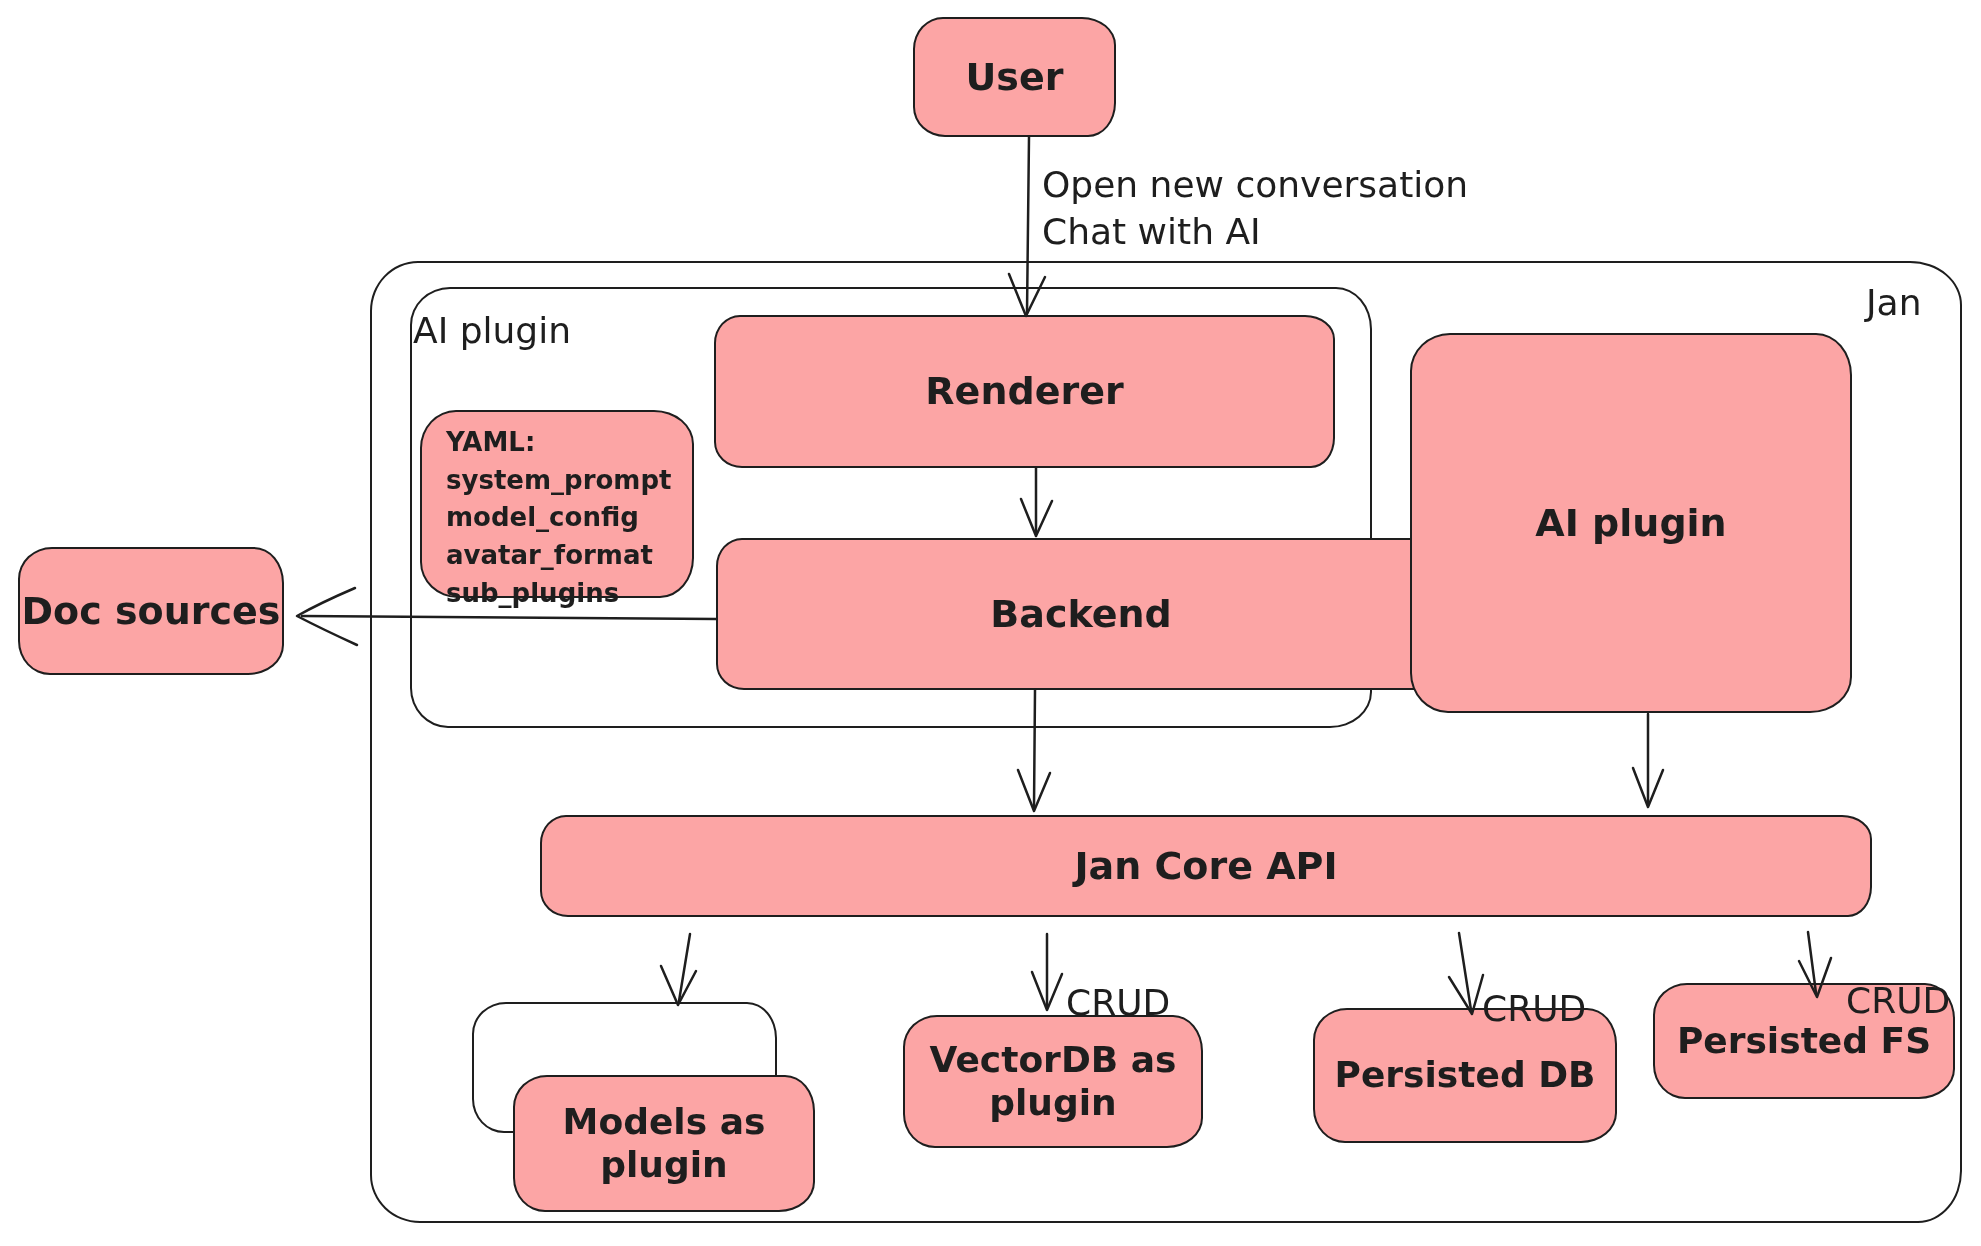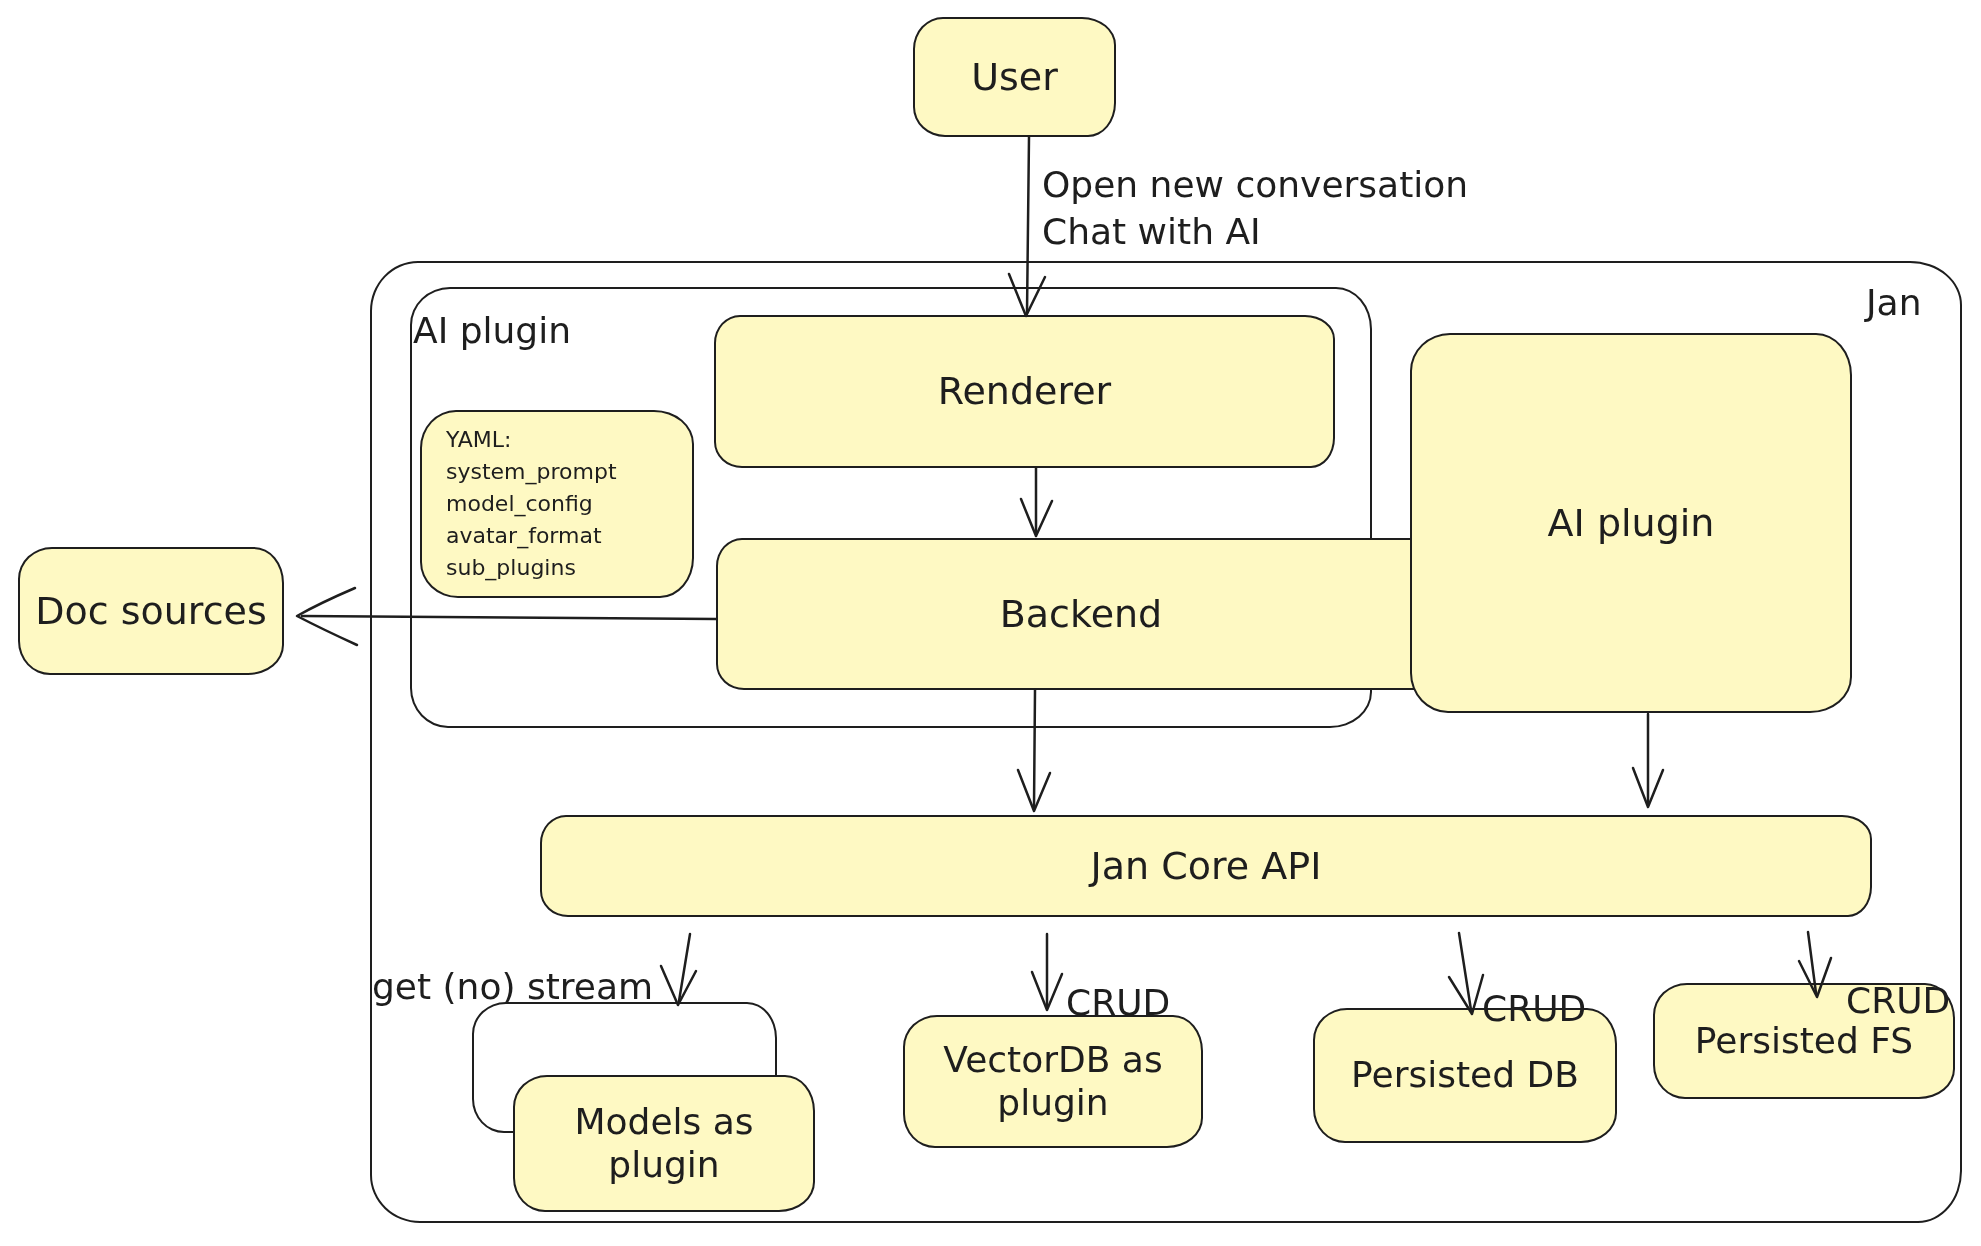--- a/index.html
+++ b/index.html
@@ -7,28 +7,29 @@
     position:relative;
     width:1981px;height:1246px;
     background:#ffffff;
     font-family:"DejaVu Sans", sans-serif;
     color:#1e1e1e;
     overflow:hidden;
   }
   .node{
     position:absolute;
     border:2.5px solid #1e1e1e;
-    background:#fef9c3;
+    background:#fca5a5;
     display:flex;
     flex-direction:column;
     align-items:center;
     justify-content:center;
     text-align:center;
     box-sizing:border-box;
     line-height:1.18;
+    font-weight:bold;
   }
   .container{
     position:absolute;
     border:2.5px solid #1e1e1e;
     background:transparent;
     box-sizing:border-box;
   }
   .lbl{font-size:36px;}
   .lbl-lg{font-size:38px;}
   .corner-label{
@@ -41,21 +42,21 @@
     font-size:36px;
     white-space:nowrap;
     line-height:1.3;
     margin-top:24px;
   }
   .note{
     align-items:flex-start;
     justify-content:flex-start;
     text-align:left;
     padding:12px 10px 10px 24px;
-    font-size:22px;
+    font-size:26px;
     line-height:1.45;
   }
   
   .r-user{border-radius:30px 34px 28px 32px / 32px 28px 34px 30px;}
   .r-jan{border-radius:48px 52px 44px 50px / 50px 44px 52px 48px;}
   .r-aiplug{border-radius:40px 36px 42px 38px / 38px 42px 36px 40px;}
   .r-wide{border-radius:26px 30px 24px 28px / 28px 24px 30px 26px;}
   .r-box{border-radius:34px 30px 36px 32px / 32px 36px 30px 34px;}
   .r-note{border-radius:36px 40px 34px 38px / 38px 34px 40px 36px;}
   svg.edges{
@@ -122,21 +123,20 @@
   </div>
 
   <div class="node r-box lbl" style="left:1653px;top:983px;width:302px;height:116px;">
     <span>Persisted FS</span>
   </div>
 
   <div class="edge-label" style="left:1042px;top:138px;">
     <div>Open new conversation</div>
     <div>Chat with AI</div>
   </div>
-  <div class="edge-label" style="left:372px;top:940px;">get (no) stream</div>
   <div class="edge-label" style="left:1066px;top:956px;">CRUD</div>
   <div class="edge-label" style="left:1482px;top:962px;">CRUD</div>
   <div class="edge-label" style="left:1846px;top:954px;">CRUD</div>
 
   <svg class="edges" width="1981" height="1246" viewBox="0 0 1981 1246" fill="none" stroke="#1e1e1e" stroke-width="2.5" stroke-linecap="round">
 
     <g>
       <path d="M1029,137 L1027,313"></path>
       <path d="M1009,274 L1026,316 M1045,277 L1026,316"></path>
     </g>

